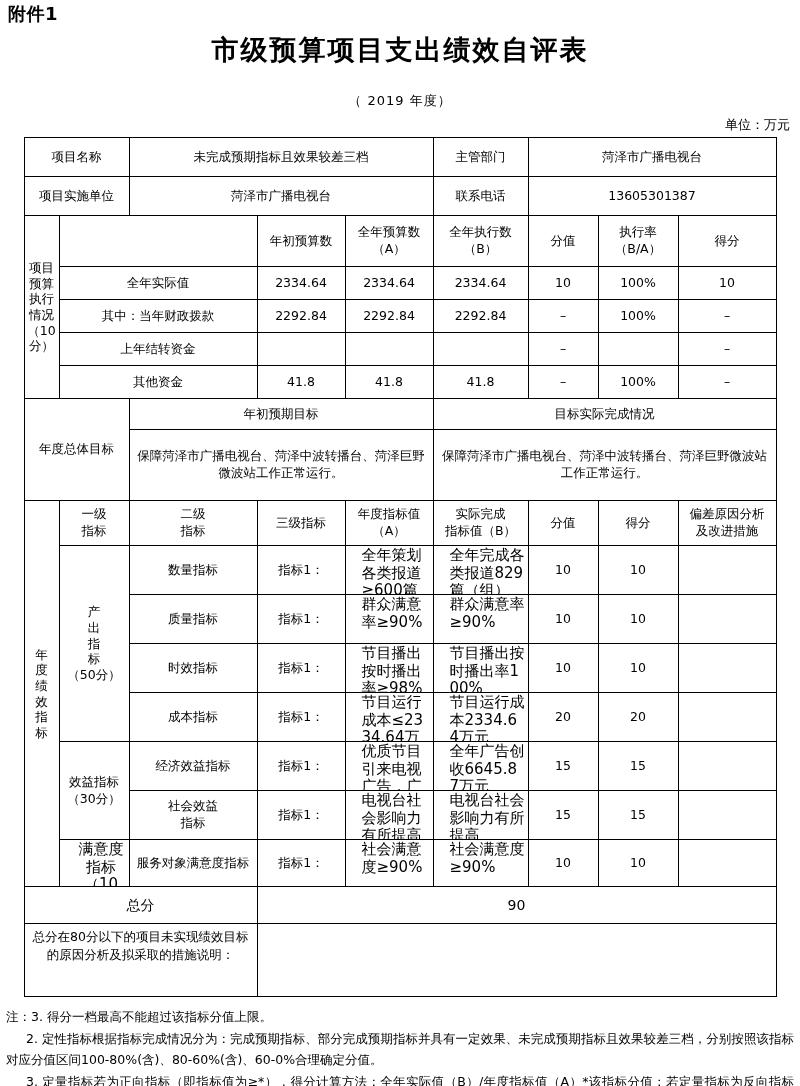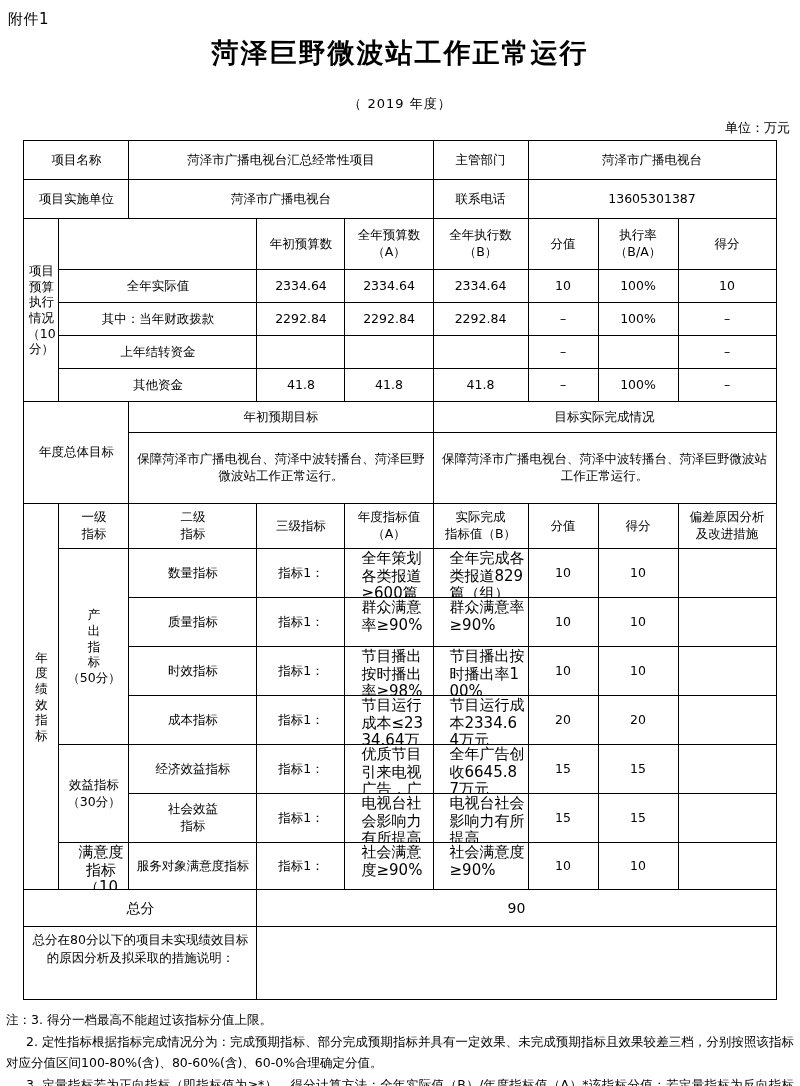--- a/index.html
+++ b/index.html
@@ -3,21 +3,21 @@
 <meta charset="utf-8">
 <style>
   html,body{margin:0;padding:0;}
   body{
     width:800px;height:1086px;background:#fff;
     font-family:"DejaVu Sans","Liberation Sans",sans-serif;
     color:#000;-webkit-font-smoothing:none;
   }
   .page{position:relative;width:800px;height:1086px;box-sizing:border-box;padding:0 6px;}
 
-  .attach{font-size:15px;font-weight:normal;padding:10px 0 0 2px;letter-spacing:.5px;}
+  .attach{font-size:18px;font-weight:bold;padding:2px 0 0 2px;letter-spacing:.5px;}
   .title{text-align:center;font-size:27px;font-weight:bold;letter-spacing:2px;margin:6px 0 2px;}
   .subtitle{text-align:center;font-size:13px;margin:24px 0 6px;letter-spacing:1px;}
   .unit{text-align:right;font-size:13px;padding-right:4px;margin-bottom:3px;}
 
   table.main{
     width:684px;border-collapse:collapse;table-layout:fixed;
     margin:0 auto;
   }
   table.main td{
     border:1px solid #000;
@@ -51,41 +51,41 @@
   }
   .notes p{margin:0 0 2px 0;}
   .notes p.ind{text-indent:20px;}
 </style>
 </head>
 <body>
 
 <div class="page">
 
   <div class="attach">附件1</div>
-  <div class="title">菏泽巨野微波站工作正常运行</div>
+  <div class="title">市级预算项目支出绩效自评表</div>
   <div class="subtitle">（ 2019 年度）</div>
   <div class="unit">单位：万元</div>
 
   <table class="main">
     <colgroup>
       <col style="width:35px">
         <col style="width:70px">
         <col style="width:128px">
       <col style="width:88px">
         <col style="width:88px">
         <col style="width:95px">
       <col style="width:70px">
         <col style="width:80px">
         <col style="width:98px">
     </colgroup>
 
     <tbody>
         <tr>
       <td colspan="2" class="tall">项目名称</td>
-      <td colspan="3">菏泽市广播电视台汇总经常性项目</td>
+      <td colspan="3">未完成预期指标且效果较差三档</td>
       <td>主管部门</td>
       <td colspan="3">菏泽市广播电视台</td>
     </tr>
 
     <tr>
       <td colspan="2" class="tall">项目实施单位</td>
       <td colspan="3">菏泽市广播电视台</td>
       <td>联系电话</td>
       <td colspan="3">13605301387</td>
     </tr>

